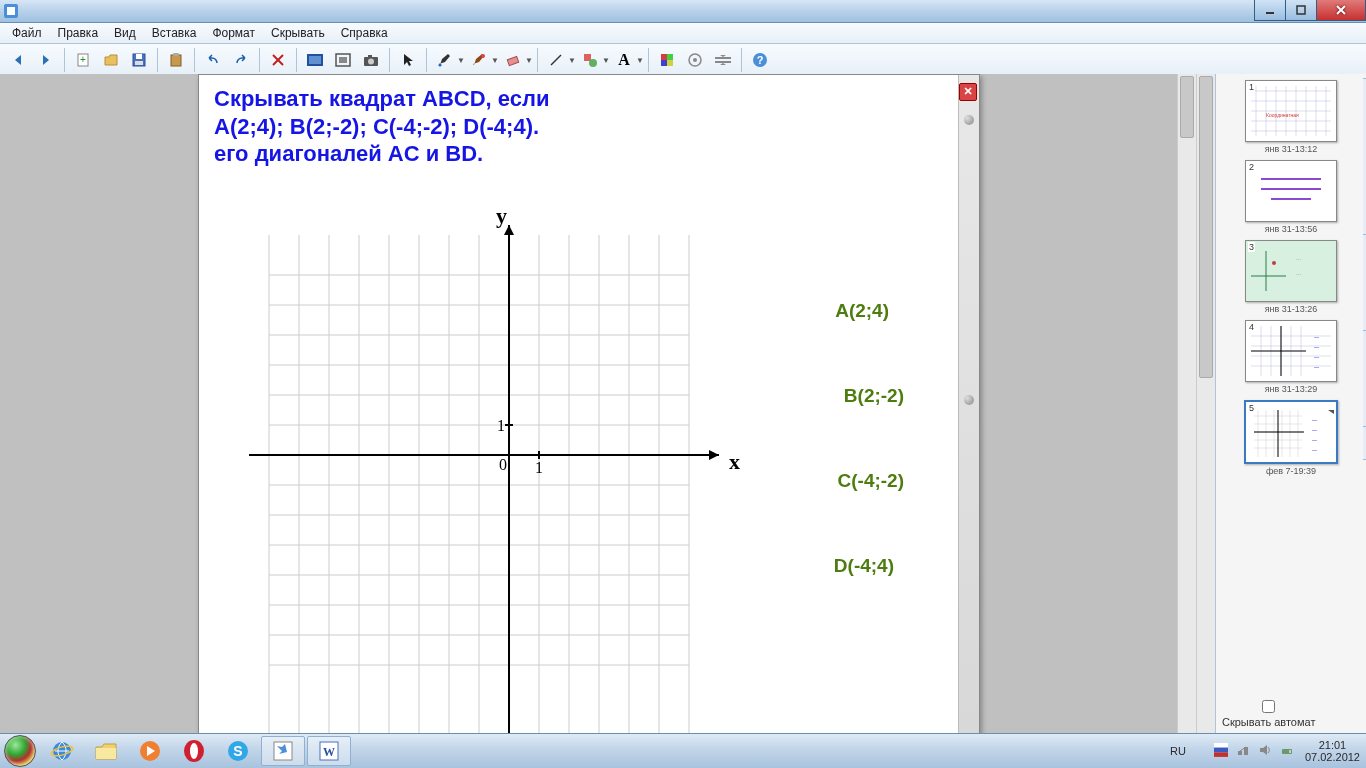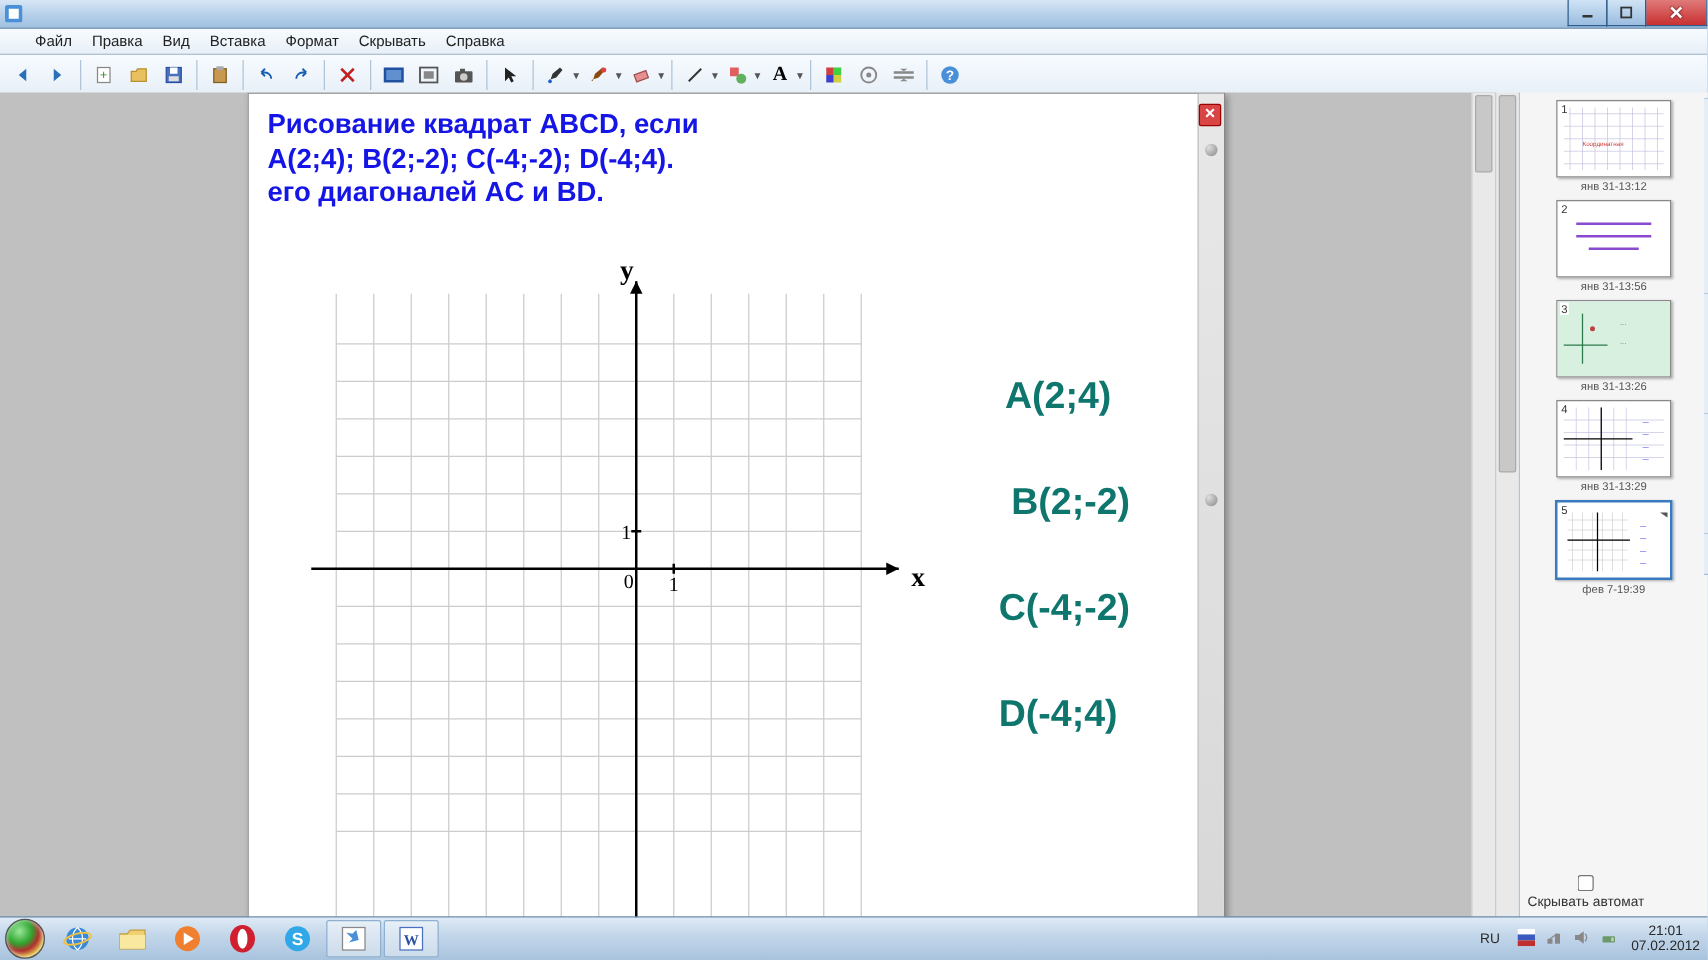--- a/index.html
+++ b/index.html
@@ -5,36 +5,36 @@
 html,body{margin:0;padding:0;width:1366px;height:768px;overflow:hidden;font-family:"Segoe UI",Tahoma,sans-serif;font-size:12px;background:#c4d7e8;}
 
 .titlebar{height:22px;background:linear-gradient(to bottom,#d7e6f5 0%,#b8d1ea 50%,#9fc1e0 100%);display:flex;align-items:center;padding:0 4px;position:relative;border-bottom:1px solid #6a8db0;}
 .titlebar .title{color:#1a1a1a;font-size:12px;margin-left:4px;white-space:nowrap;}
 .win-controls{position:absolute;right:0;top:0;display:flex;height:20px;}
 .win-btn{width:30px;height:20px;display:flex;align-items:center;justify-content:center;font-size:11px;font-family:Arial;border:1px solid #2f5e8a;border-top:none;margin-left:-1px;}
 .win-min{background:linear-gradient(to bottom,#d0e3f5,#9abde0);}
 .win-max{background:linear-gradient(to bottom,#d0e3f5,#9abde0);}
 .win-close{width:48px;background:linear-gradient(to bottom,#e07a7a,#c83030);color:#fff;}
 .win-close svg{filter:drop-shadow(0 0 1px #400);}
-.menubar{height:20px;background:linear-gradient(to bottom,#f7fbff,#e7eff7);display:flex;align-items:center;padding:0 20px;border-bottom:1px solid #b0c4d8;}
+.menubar{height:20px;background:linear-gradient(to bottom,#f7fbff,#e7eff7);display:flex;align-items:center;padding:0 4px;border-bottom:1px solid #b0c4d8;}
 .menubar .mi{padding:2px 8px;color:#222;cursor:default;}
 .toolbar{height:32px;background:linear-gradient(to bottom,#f7fbff,#e7eff7);display:flex;align-items:center;padding:0 4px;border-bottom:1px solid #b0c4d8;}
 .tbtn{width:24px;height:24px;margin:0 2px;display:flex;align-items:center;justify-content:center;border-radius:2px;}
 .tsep{width:1px;height:24px;background:#b0c4d8;margin:0 4px;}
 .dd{width:8px;font-size:8px;color:#555;margin-left:-2px;}
 
 .workspace{position:absolute;top:74px;left:0;right:0;bottom:34px;background:#f0f0f0;display:flex;}
 .page-area{flex:1;position:relative;background:#c0c0c0;overflow:hidden;}
 .page-scroll{position:absolute;left:0;right:18px;top:0;bottom:0;overflow:hidden;display:flex;justify-content:center;}
 .vscroll{position:absolute;right:0;top:0;bottom:0;width:18px;background:#e9e9e9;border-left:1px solid #ccc;}
 .vscroll .thumb{position:absolute;left:2px;right:2px;top:2px;height:60px;background:#c8c8c8;border:1px solid #aaa;border-radius:2px;}
 .page{width:780px;height:100%;background:#fff;border:1px solid #888;position:relative;box-shadow:2px 2px 5px rgba(0,0,0,0.3);}
 .task-text{position:absolute;left:15px;top:10px;color:#1515e6;font-family:Arial,sans-serif;font-size:22px;font-weight:bold;line-height:1.25;}
 .axis-label{font-family:"Times New Roman",serif;font-weight:bold;font-size:22px;}
-.pt-label{position:absolute;color:#0f766e;font-family:Arial,sans-serif;font-size:30px;font-weight:bold;}
+.pt-label{position:absolute;color:#4d7c0f;font-family:Arial,sans-serif;font-size:19px;font-weight:bold;}
 .side-strip{position:absolute;right:0;top:0;bottom:0;width:20px;background:linear-gradient(to bottom,#e8e8e8,#d8d8d8);border-left:1px solid #bbb;}
 .side-strip .close-x{position:absolute;right:2px;top:8px;width:16px;height:16px;background:#d94545;border:1px solid #900;color:#fff;font-size:11px;line-height:14px;text-align:center;font-weight:bold;border-radius:2px;}
 .side-strip .dot{position:absolute;right:5px;width:10px;height:10px;background:radial-gradient(circle at 30% 30%,#ddd,#888);border-radius:50%;}
 
 .sidebar{width:150px;background:#f5f5f5;border-left:1px solid #b0c4d8;position:relative;display:flex;flex-direction:column;}
 .thumbs{flex:1;overflow:hidden;padding:6px 4px;}
 .thumb-item{margin-bottom:6px;text-align:center;}
 .thumb-item .tbox{width:90px;height:60px;margin:0 auto;background:#fff;border:1px solid #888;position:relative;box-shadow:1px 1px 2px rgba(0,0,0,0.3);}
 .thumb-item.sel .tbox{border:2px solid #3a7ac0;}
 .thumb-item .tnum{position:absolute;left:2px;top:1px;font-size:9px;color:#333;background:#fff;padding:0 1px;}
@@ -42,21 +42,21 @@
 .side-tab{position:absolute;right:-18px;width:18px;background:linear-gradient(to right,#e7eff7,#d0e0f0);border:1px solid #9abde0;border-left:none;border-radius:0 4px 4px 0;writing-mode:vertical-rl;text-align:center;font-size:10px;padding:6px 1px;color:#333;}
 .hide-auto{position:absolute;bottom:6px;left:6px;font-size:11px;color:#333;display:flex;align-items:center;flex-direction:column;}
 .hide-auto input{margin-right:4px;}
 
 .taskbar{position:absolute;left:0;right:0;bottom:0;height:34px;background:linear-gradient(to bottom,#dfeaf5 0%,#c4d7ea 40%,#a8c3de 100%);border-top:1px solid #6a8db0;display:flex;align-items:center;}
 .start-orb{width:40px;height:34px;display:flex;align-items:center;justify-content:center;}
 .orb{width:30px;height:30px;border-radius:50%;background:radial-gradient(circle at 35% 30%,#9be89b 0%,#2fa52f 35%,#b03030 55%,#e0c040 75%,#3060c0 100%);border:1px solid #555;box-shadow:0 0 4px rgba(255,255,255,0.8) inset;}
 .tb-icon{width:42px;height:28px;margin:0 1px;display:flex;align-items:center;justify-content:center;border-radius:2px;}
 .tb-active{background:rgba(255,255,255,0.4);border:1px solid #8fb0d0;}
 .tray{margin-left:auto;display:flex;align-items:center;padding-right:6px;color:#2a2a2a;font-size:11px;}
-.tray .lang{border:1px solid transparent;padding:2px 4px;margin-right:6px;}
+.tray .lang{border:1px solid transparent;padding:2px 4px;margin-right:20px;}
 .tray .tico{width:16px;height:16px;margin:0 3px;}
 .tray .clock{text-align:center;margin-left:6px;line-height:1.1;}
 svg{display:block;}
 </style>
 </head>
 <body>
 
 <div class="titlebar">
   <span>
     <svg width="14" height="14">
@@ -245,21 +245,21 @@
       </svg>
     </div>
 </div>
 
 <div class="workspace">
   <div class="page-area">
     <div class="page-scroll">
       <div class="page">
 
         <div class="task-text">
-          <div>Рисование квадрат ABCD, если</div>
+          <div>Скрывать квадрат ABCD, если</div>
           <div>A(2;4); B(2;-2); C(-4;-2); D(-4;4).</div>
           <div> его диагоналей AC и BD.</div>
         </div>
 
         <svg width="520" height="540" style="position:absolute;left:20px;top:130px;">
 
           <g stroke="#ccc" stroke-width="1">
 
             <line x1="50" y1="30" x2="50" y2="530"></line>
               <line x1="80" y1="30" x2="80" y2="530"></line>

